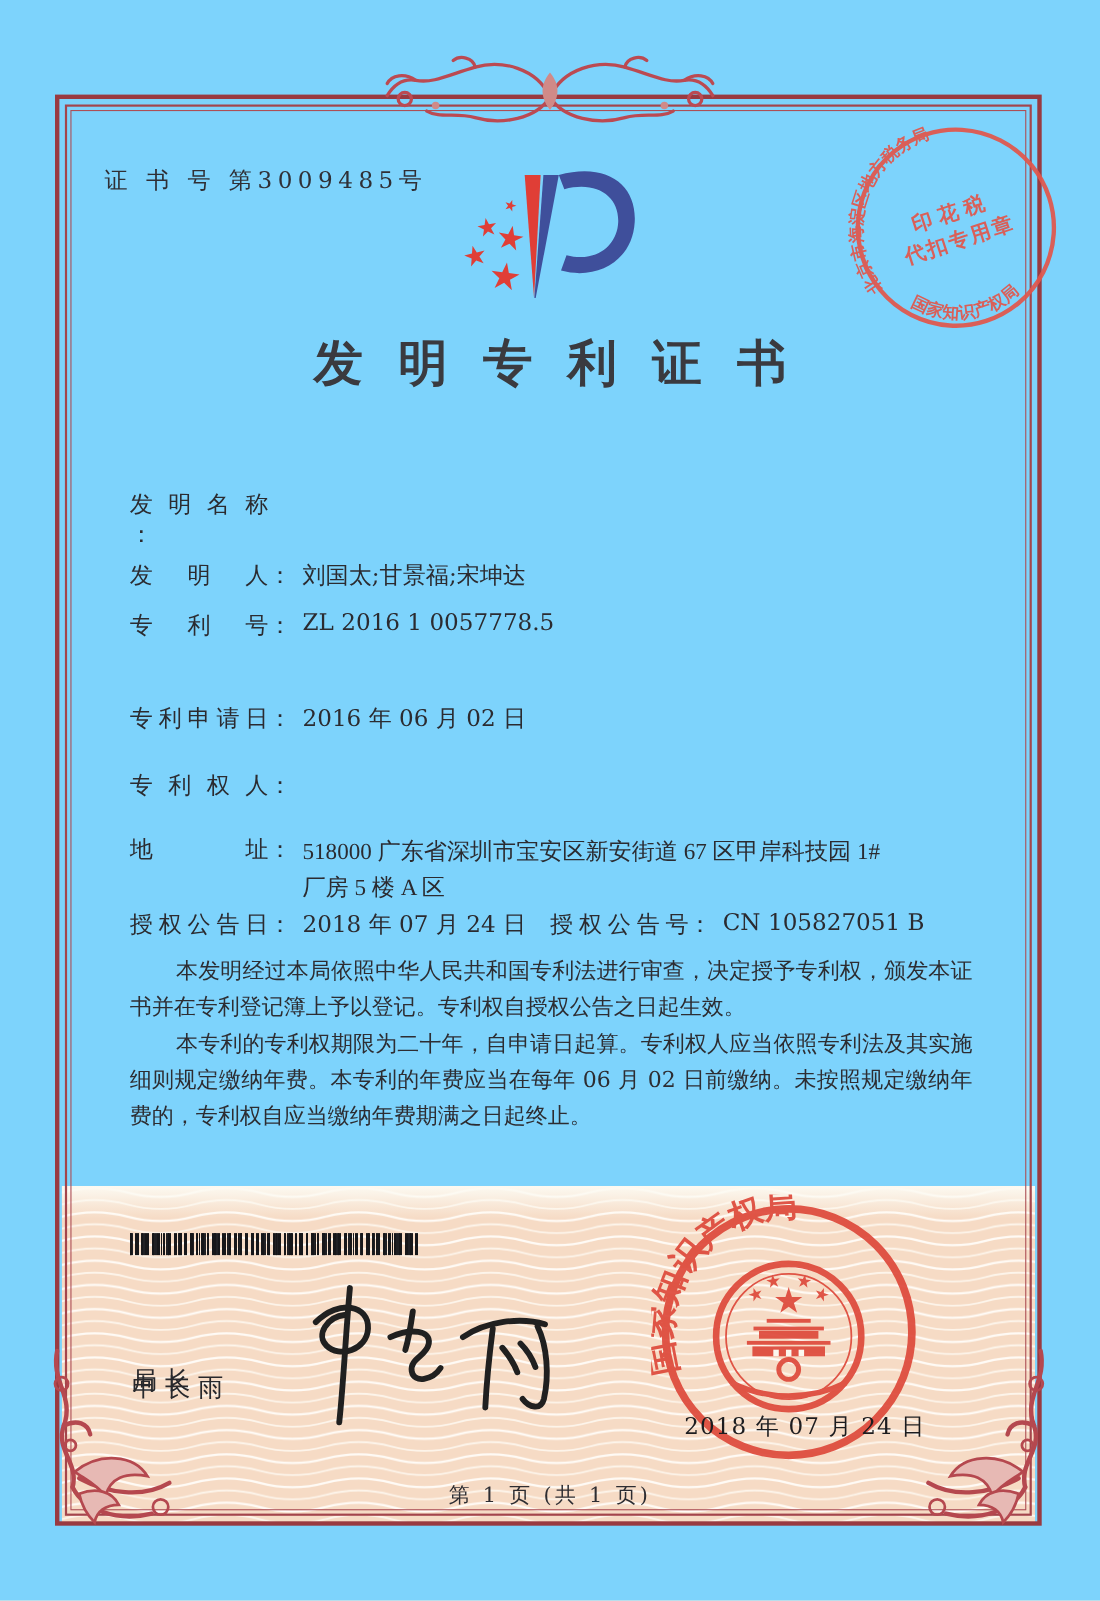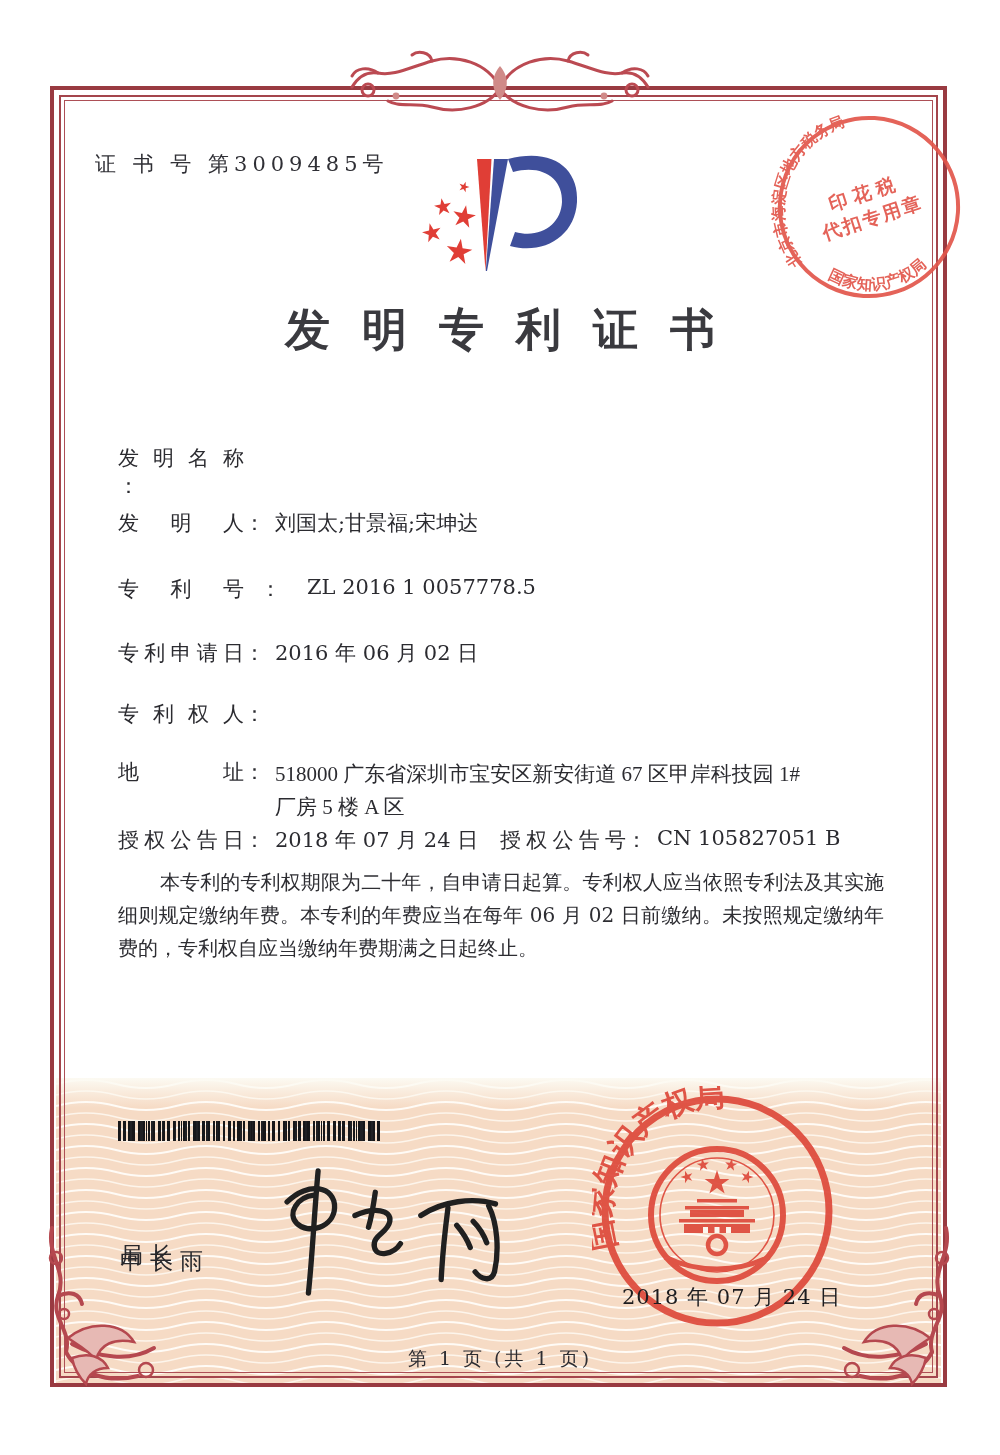--- a/index.html
+++ b/index.html
@@ -1,19 +1,19 @@
 <!DOCTYPE html>
 <html><head>
 <meta charset="utf-8">
 <style>
   * { margin:0; padding:0; box-sizing:border-box; }
   html,body { background:#e9e7e0; }
   .page {
     position:relative; width:1000px; height:1455px; margin:0 auto;
-    background:#ffffff; overflow:hidden;
+    background:#7dd3fc; overflow:hidden;
     font-family:"DejaVu Serif","Liberation Serif",serif;
     color:#2c2c31;
   }
   .abs { position:absolute; }
 
   
   .frame-outer { left:50px; top:86px; width:897px; height:1301px; border:4px solid #993a41; z-index:2; }
   .frame-mid   { left:59px; top:95px; width:879px; height:1283px; border:2px solid #a4454c; z-index:2; }
   .frame-inner { left:64px; top:100px; width:869px; height:1273px; border:1px solid #ad4f56; z-index:2; }
 
@@ -187,21 +187,21 @@
 
   <div class="row" style="top:444px;flex-direction:column;">
     <span class="lbl">发明名称</span>
       <span class="colon">：</span>
   </div>
   <div class="row" style="top:509px;">
     <span class="lbl">发明人</span>
       <span class="colon">：</span>
     <span class="val">刘国太;甘景福;宋坤达</span>
   </div>
-  <div class="row" style="top:575px;gap:16px;">
+  <div class="row" style="top:554px;">
     <span class="lbl">专利号</span>
       <span class="colon">：</span>
     <span class="val">ZL 2016 1 0057778.5</span>
   </div>
   <div class="row" style="top:639px;justify-content:center;">
     <span class="lbl">专利申请日</span>
       <span class="colon">：</span>
     <span class="val">2016 年 06 月 02 日</span>
   </div>
   <div class="row" style="top:700px;">
@@ -218,20 +218,21 @@
       <span class="colon">：</span>
     <span class="val">2018 年 07 月 24 日</span>
   </div>
   <div class="row" style="top:826px; left:500px;">
     <span class="lbl">授权公告号</span>
       <span class="colon">：</span>
     <span class="val">CN 105827051 B</span>
   </div>
 
   <div class="abs body-text">
+    <p>本发明经过本局依照中华人民共和国专利法进行审查，决定授予专利权，颁发本证书并在专利登记簿上予以登记。专利权自授权公告之日起生效。</p>
     <p>本专利的专利权期限为二十年，自申请日起算。专利权人应当依照专利法及其实施细则规定缴纳年费。本专利的年费应当在每年 06 月 02 日前缴纳。未按照规定缴纳年费的，专利权自应当缴纳年费期满之日起终止。</p>
   </div>
 
   <div class="abs barcode"></div>
 
   <div class="abs official-title">局长</div>
   <div class="abs official-name">申长雨</div>
 
   <svg class="abs signature" viewBox="0 0 260 140">
     <g stroke="#202020" stroke-width="5.5" fill="none" stroke-linecap="round" stroke-linejoin="round">

